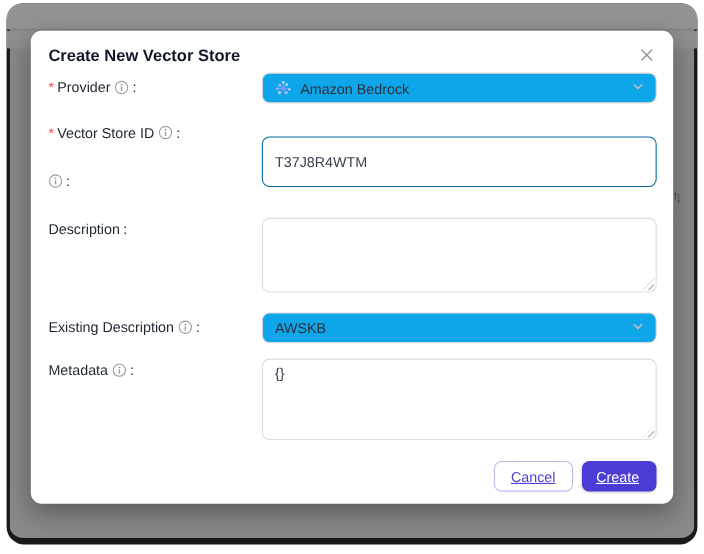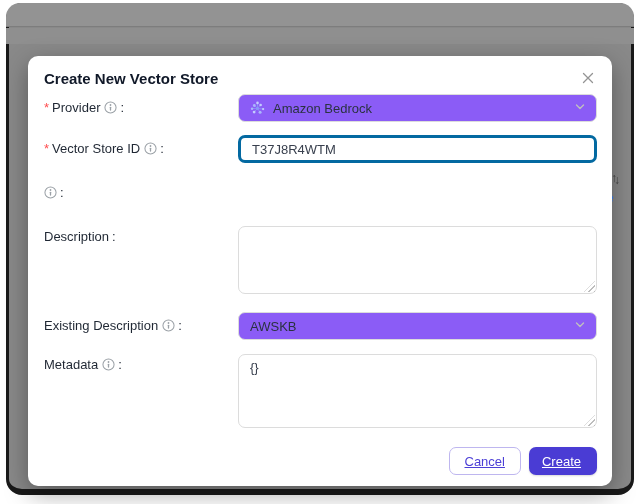--- a/index.html
+++ b/index.html
@@ -10,41 +10,41 @@
   .window{position:absolute;left:6px;top:3px;width:628px;height:492px;
     background:#898989;border:3px solid #191919;border-bottom-width:6px;border-radius:16px;}
   .win-header{position:absolute;left:6px;top:3px;width:628px;height:24px;
     background:#939393;border-radius:14px 14px 0 0;border-bottom:1px solid #7d7d7d;}
   .win-subheader{position:absolute;left:6px;top:28px;width:628px;height:16px;background:#8f8f8f;}
   .bg-sort{position:absolute;left:611px;top:171px;font-size:12px;letter-spacing:-3px;color:#454545;}
   .bg-sort .dn{position:relative;top:2px;}
   .bg-partial{position:absolute;left:601px;top:191px;font-size:12px;color:#3b82f6;}
 
   
-  .modal{position:absolute;left:28px;top:56px;width:584px;height:430px;background:#ffffff;
+  .modal{position:absolute;left:28px;top:28px;width:584px;height:430px;background:#ffffff;
     border-radius:10px;box-shadow:0 8px 24px rgba(0,0,0,0.35);}
   .modal-title{position:absolute;left:16px;top:14px;font-size:15px;font-weight:bold;color:#101828;}
   .modal-close{position:absolute;right:13px;top:11px;width:22px;height:22px;display:flex;
     align-items:center;justify-content:center;cursor:pointer;border-radius:4px;background:transparent;border:none;padding:0;}
 
   .label{position:absolute;left:16px;display:flex;align-items:center;gap:4px;
     font-size:13px;color:#1f2733;white-space:nowrap;}
   .req{color:#ff4d4f;font-size:13px;margin-right:-1px;}
   .colon{margin-left:-1px;color:#1f2733;}
   .info{flex:0 0 auto;display:inline-block;}
 
-  .control{position:absolute;left:210px;width:359px;background:#8b5cf6;border:1px solid #dcdcdc;
+  .control{position:absolute;left:210px;width:359px;background:#0ea5e9;border:1px solid #dcdcdc;
     border-radius:7px;font-size:13px;color:#39404e;}
   .box28{height:28px;display:flex;align-items:center;padding:0 11px;}
   .select{cursor:pointer;}
   .select .chev{position:absolute;right:10px;top:50%;transform:translateY(-50%);}
   .prov-icon{margin-right:8px;display:flex;align-items:center;}
   .val{color:#2a3240;}
-  input.native{position:absolute;left:210px;width:359px;height:28px;border:3px solid #0369a1;
-    border-radius:7px;padding:0 11px;font-size:13px;color:#39404e;background:#fff;}
+  input.native{position:absolute;left:210px;width:359px;height:46px;border:1px solid #0369a1;
+    border-radius:7px;padding:0 11px;font-size:13px;color:#39404e;background:#fff;margin-top:17px;}
   .ta-wrap{position:absolute;left:210px;width:359px;}
   .ta-wrap textarea{width:100%;height:100%;resize:none;border:1px solid #dcdcdc;border-radius:7px;
     padding:5px 11px;font-size:13px;color:#39404e;outline:none;background:#fff;display:block;}
   .grip{position:absolute;right:2px;bottom:2px;width:11px;height:11px;pointer-events:none;
     clip-path:polygon(100% 0,100% 100%,0 100%);
     background:repeating-linear-gradient(135deg,transparent 0 2.5px,#bdbdbd 2.5px 4px);}
 
   .footer{position:absolute;right:15px;top:391px;display:flex;gap:8px;}
   .btn{height:28px;border-radius:7px;font-size:13px;display:flex;align-items:center;
     justify-content:center;cursor:pointer;padding:0 15px;border:1px solid transparent;text-decoration:underline;}

